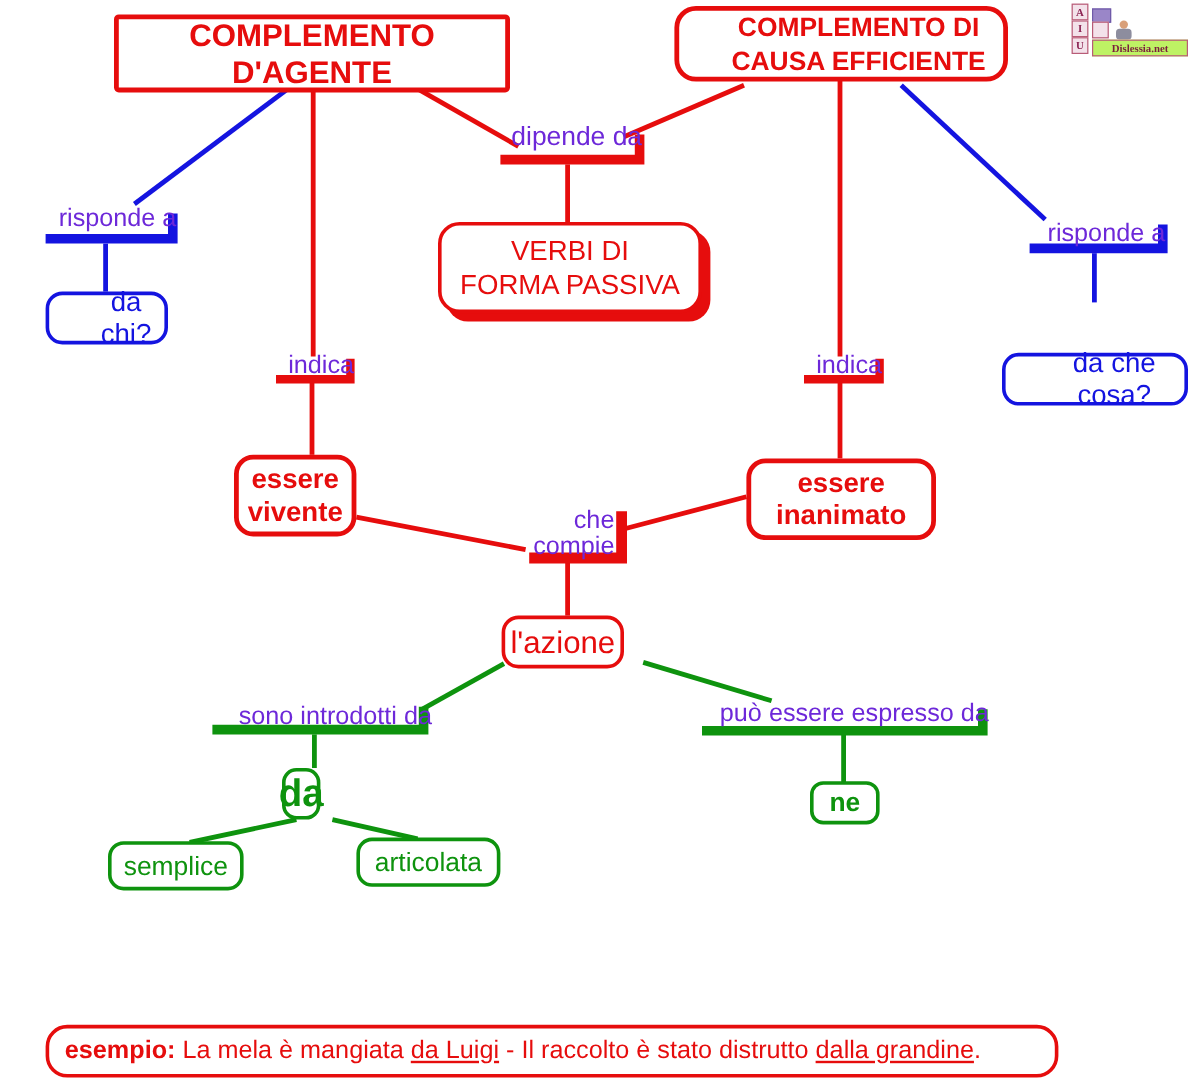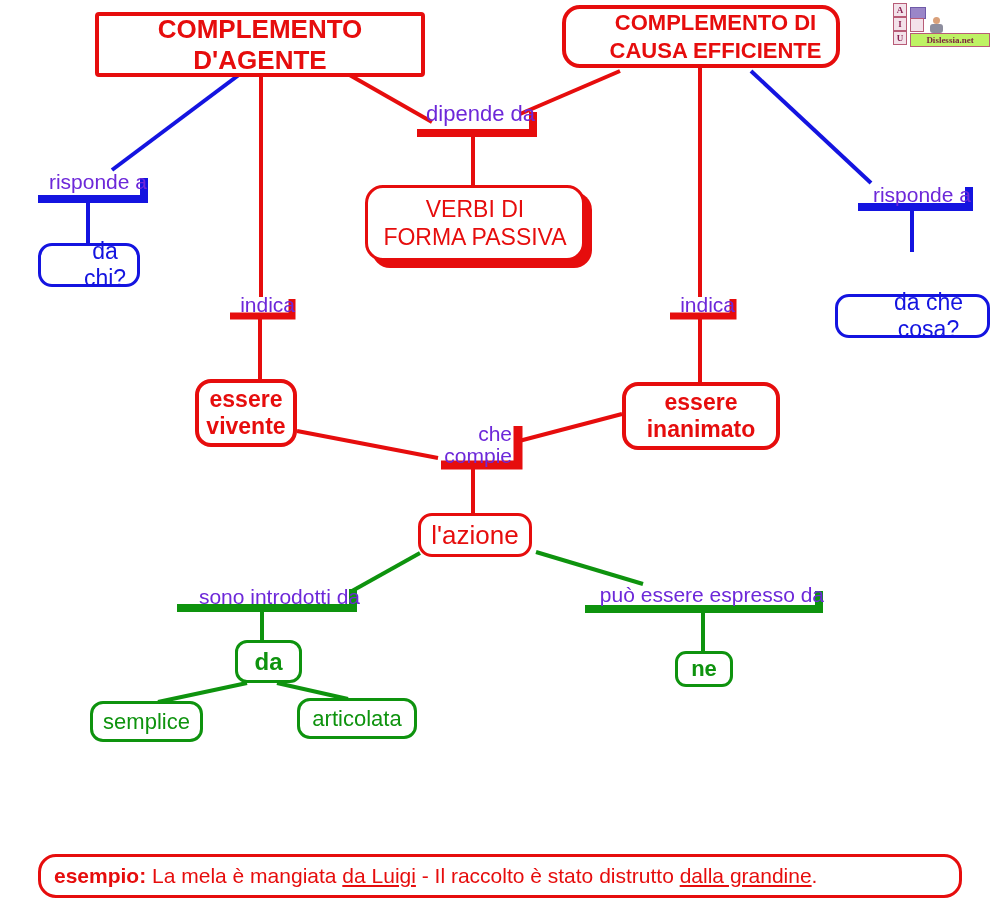--- a/index.html
+++ b/index.html
@@ -18,38 +18,38 @@
   .bold{font-weight:bold;}
 
   #agente{left:95px;top:12px;width:330px;height:65px;border-radius:4px;font-size:26px;}
   #causa{left:562px;top:5px;width:278px;height:63px;border-radius:18px;font-size:22px;line-height:28px;padding-left:29px;}
   #verbi{left:365px;top:185px;width:220px;height:76px;border-radius:18px;font-size:23px;line-height:28px;
          border-width:3px;box-shadow:7px 7px 0 var(--red);}
   #da-chi{left:38px;top:243px;width:102px;height:44px;border-radius:14px;font-size:23px;}
   #da-che-cosa{left:835px;top:252px;width:155px;height:44px;border-radius:14px;font-size:23px;margin-top:42px;}
   #essere-vivente{left:195px;top:379px;width:102px;height:68px;border-radius:16px;font-size:23px;line-height:27px;}
   #essere-inanimato{left:622px;top:382px;width:158px;height:68px;border-radius:16px;font-size:23px;line-height:27px;}
-  #azione{left:418px;top:513px;width:114px;height:44px;border-radius:14px;font-size:26px;border-width:3px;}
-  #da-box{left:235px;top:640px;width:67px;height:43px;border-radius:12px;font-size:24px;}
+  #azione{left:418px;top:513px;width:102px;height:44px;border-radius:14px;font-size:26px;border-width:3px;}
+  #da-box{left:235px;top:640px;width:32px;height:43px;border-radius:12px;font-size:32px;}
   #semplice{left:90px;top:701px;width:113px;height:41px;border-radius:13px;font-size:22px;}
   #articolata{left:297px;top:698px;width:120px;height:41px;border-radius:13px;font-size:22px;}
   #ne-box{left:675px;top:651px;width:58px;height:36px;border-radius:11px;font-size:22px;text-align:right;}
 
   .clabel{position:absolute;color:#6d28d9;font-family:Liberation Sans, sans-serif;font-size:21px;
           text-align:right;line-height:21px;}
   #lbl-dipende{left:413px;top:103px;width:122px;font-size:22px;}
   #lbl-risponde-l{left:35px;top:171px;width:112px;}
   #lbl-risponde-r{left:857px;top:184px;width:114px;}
   #lbl-indica-l{left:225px;top:294px;width:70px;}
   #lbl-indica-r{left:665px;top:294px;width:70px;}
   #lbl-che-compie{left:428px;top:423px;width:84px;line-height:22px;}
   #lbl-sono{left:170px;top:586px;width:190px;}
   #lbl-puo{left:580px;top:584px;width:244px;}
 
-  #esempio{left:38px;top:854px;width:924px;height:44px;border:3px solid var(--red);border-radius:18px;
+  #esempio{left:38px;top:854px;width:844px;height:44px;border:3px solid var(--red);border-radius:18px;
            position:absolute;display:flex;align-items:center;padding-left:13px;box-sizing:border-box;
            color:var(--red);font-size:21px;background:#fff;white-space:pre;}
   #esempio .u{text-decoration:underline;}
 
   
   #logo{position:absolute;left:893px;top:3px;width:100px;height:50px;}
   #logo .col{position:absolute;left:0;top:0;display:flex;flex-direction:column;}
   #logo .block{width:14px;height:14px;border:1px solid #b85c77;background:#f3e2ea;
                font-family:"Liberation Serif",serif;font-weight:bold;font-size:9px;
                color:#8b2252;display:flex;align-items:center;justify-content:center;box-sizing:border-box;}

